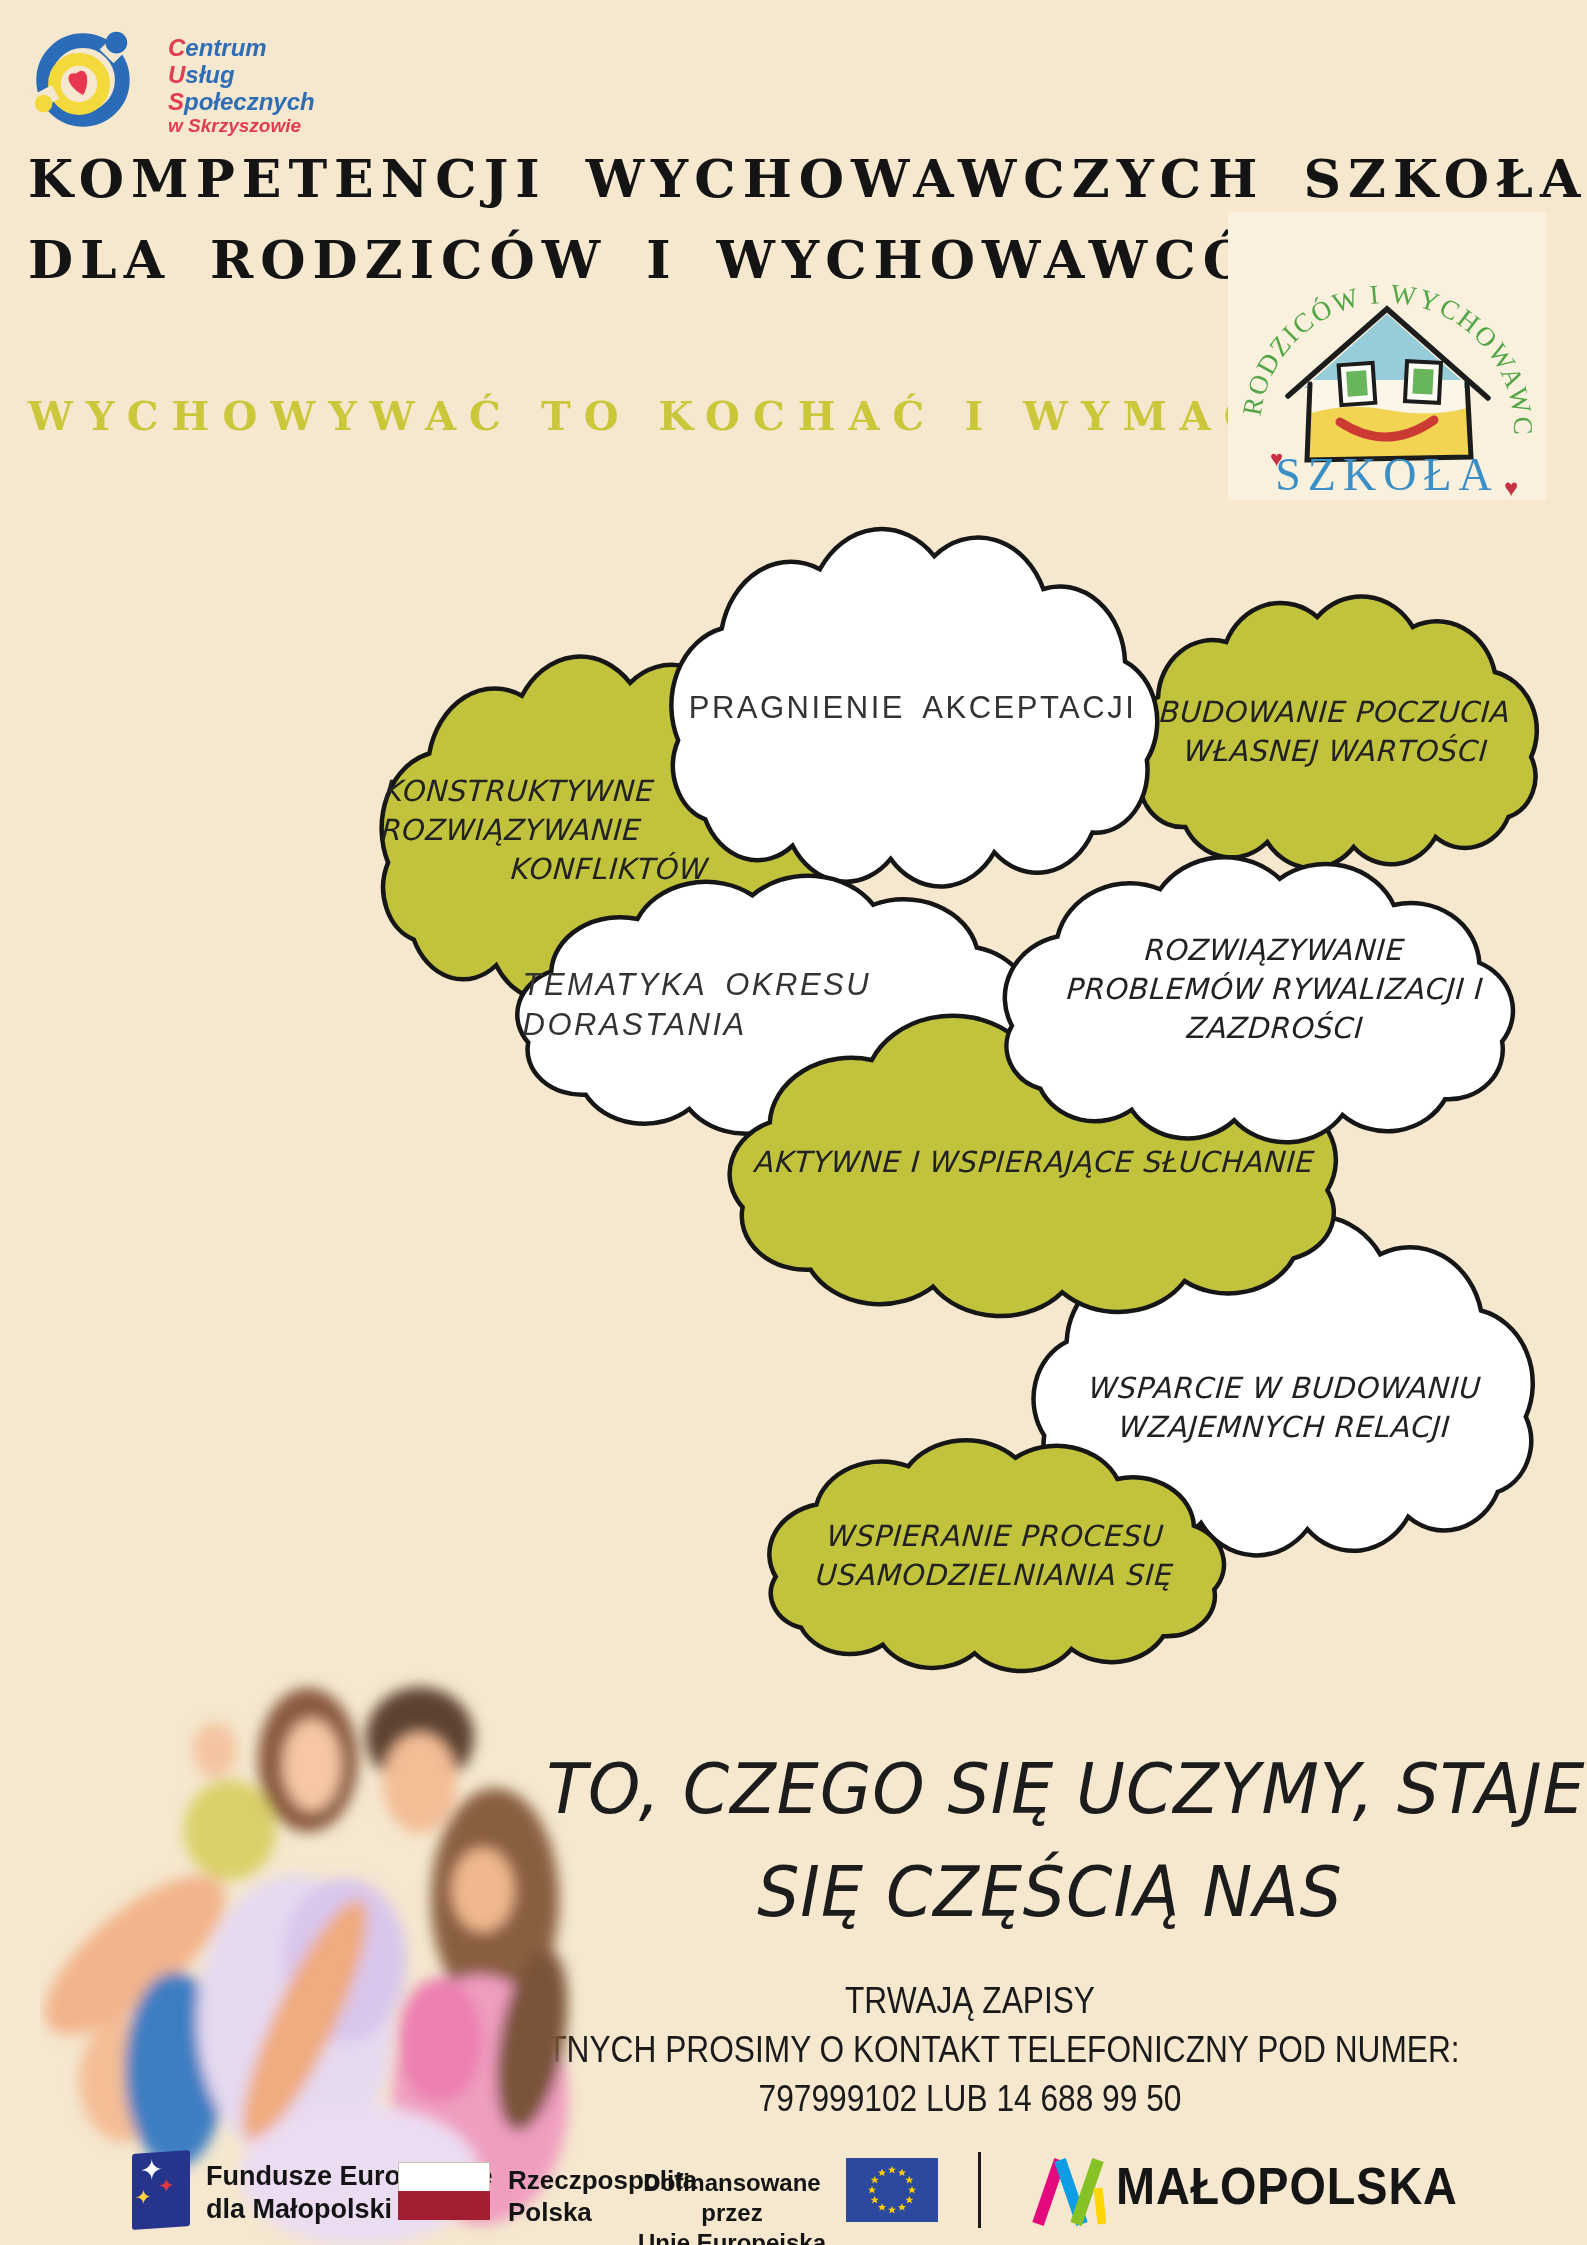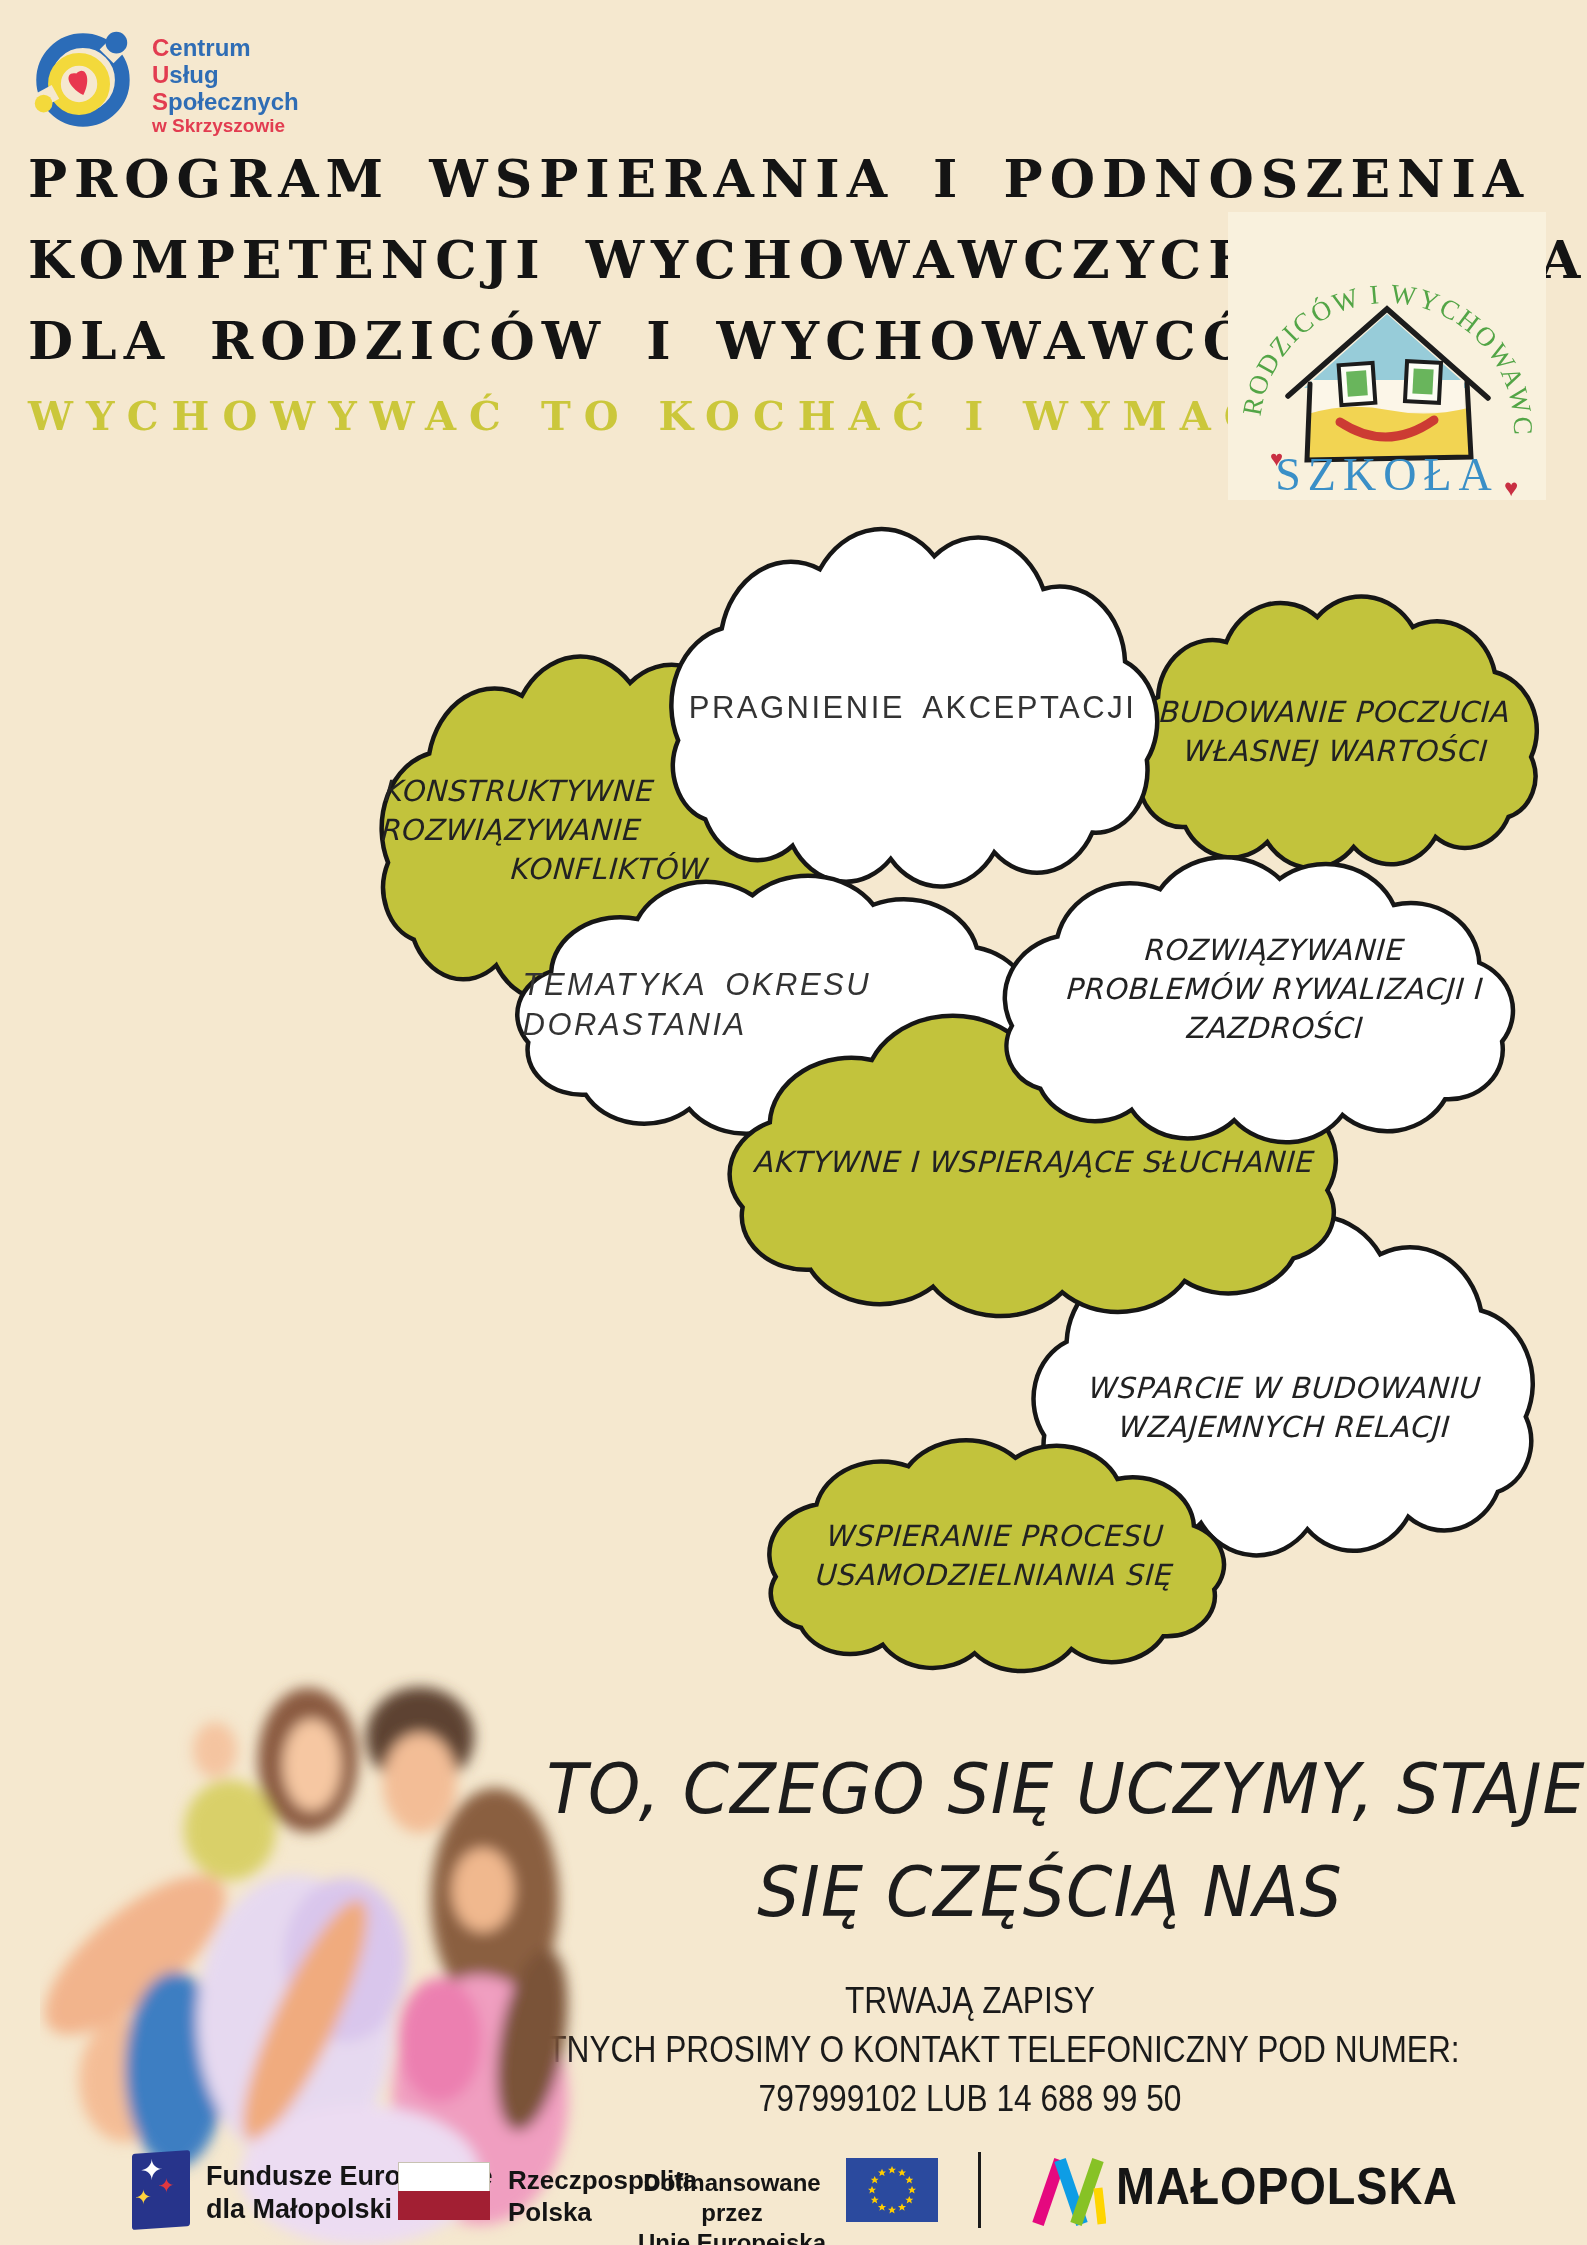--- a/index.html
+++ b/index.html
@@ -1,21 +1,21 @@
 <!DOCTYPE html>
 <html><head>
 <meta charset="utf-8">
 <style>
   html,body{margin:0;padding:0;background:#e8e0cf;}
   #poster{position:relative;width:1587px;height:2245px;background:#f5e8cf;overflow:hidden;
           font-family:"Liberation Sans",sans-serif;}
 
   
   .cus{position:absolute;left:22px;top:20px;display:flex;}
-  .cus-text{margin-left:12px;padding-top:14px;line-height:27px;font-weight:bold;font-size:24px;}
+  .cus-text{margin-left:28px;padding-top:14px;line-height:27px;font-weight:bold;font-size:24px;font-style:italic;}
   .cus-text .ini{color:#e23c50;}
   .cus-text .rest{color:#2f6db5;}
   .cus-tag{font-size:19px;color:#e23c50;line-height:22px;}
 
   .title-block{position:absolute;left:28px;top:138px;width:1265px;text-align:center;
                font-family:"DejaVu Serif",serif;font-weight:700;color:#141414;}
   .title-line{font-size:52px;line-height:81px;letter-spacing:7px;word-spacing:14px;white-space:nowrap;}
   .subtitle{position:absolute;left:28px;top:392px;width:1215px;text-align:center;
             font-family:"DejaVu Serif",serif;font-weight:700;font-size:40px;
             letter-spacing:13px;color:#cbc73b;white-space:nowrap;}
@@ -137,21 +137,20 @@
     </svg>
     <div class="cus-text">
       <div><span class="ini">C</span><span class="rest">entrum</span></div>
       <div><span class="ini">U</span><span class="rest">sług</span></div>
       <div><span class="ini">S</span><span class="rest">połecznych</span></div>
       <div class="cus-tag">w Skrzyszowie</div>
     </div>
   </div>
 
   <div class="title-block">
-    <div class="title-line">PROGRAM WSPIERANIA I PODNOSZENIA</div>
     <div class="title-line">KOMPETENCJI WYCHOWAWCZYCH SZKOŁA</div>
     <div class="title-line">DLA RODZICÓW I WYCHOWAWCÓW</div>
   </div>
   <div class="subtitle">WYCHOWYWAĆ TO KOCHAĆ I WYMAGAĆ</div>
 
   <div class="school-logo">
     <svg width="318" height="288" viewBox="0 0 318 288">
       <defs>
           <path id="arcT" d="M 32 218 A 127 127 0 1 1 286 218"></path>
         </defs>

